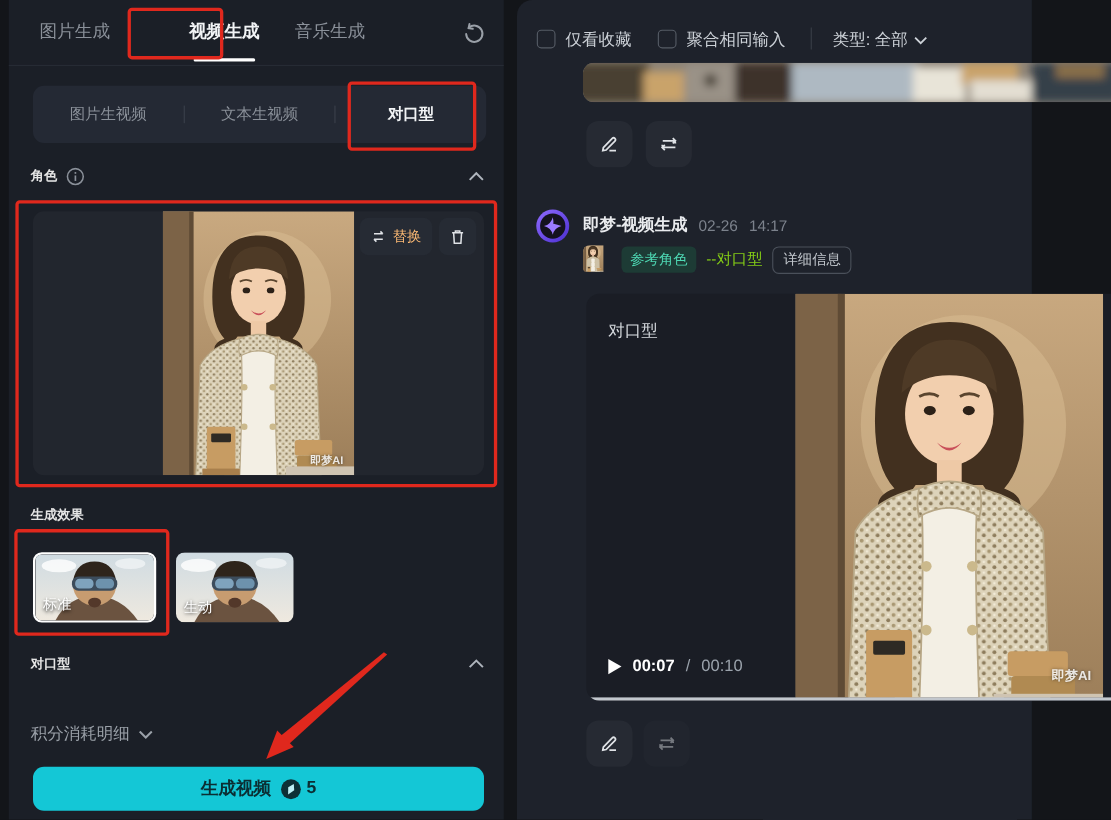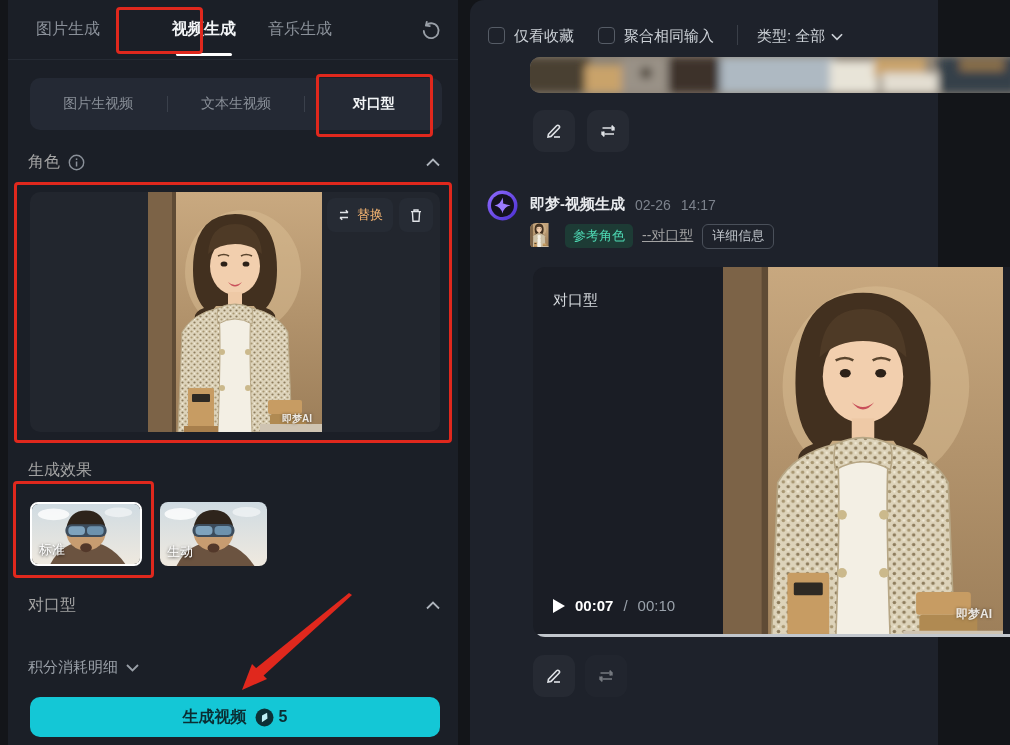--- a/index.html
+++ b/index.html
@@ -19,21 +19,21 @@
   .reset-btn { position:absolute; right:14px; top:18px; width:26px; height:26px;
                display:flex; align-items:center; justify-content:center; cursor:pointer; }
 
   .subtabs { position:absolute; left:22px; top:78px; width:412px; height:52px;
              background:#242934; border-radius:10px; display:flex; align-items:center; }
   .subtab { flex:1; text-align:center; font-size:14px; color:#8a9099; cursor:pointer; }
   .subtab.active { color:#f2f4f6; font-weight:bold; }
   .subdiv { width:1px; height:16px; background:#3a404b; }
 
   .sec-row { position:absolute; left:20px; right:18px; display:flex; align-items:center; }
-  .sec-title { font-size:16px; font-weight:normal; color:#a3a3a3; }
+  .sec-title { font-size:12px; font-weight:bold; color:#e5e5e5; }
   .sec-chevron { margin-left:auto; }
 
   .char-card { position:absolute; left:22px; top:192px; width:410px; height:240px;
                background:#22262e; border-radius:10px; overflow:hidden; }
   .char-img { position:absolute; left:118px; top:0; width:174px; height:240px; }
   .card-btn { position:absolute; top:6px; height:34px; background:#262b34; border-radius:8px;
               display:flex; align-items:center; justify-content:center; gap:6px;
               color:#fdba74; font-size:13px; cursor:pointer; }
   .btn-replace { right:47px; width:66px; }
   .btn-trash { right:7px; width:34px; }
@@ -70,21 +70,21 @@
 
   .avatar { position:absolute; left:17px; top:190px; width:31px; height:31px; border-radius:50%; }
   .rec-title { position:absolute; left:60px; top:195px; display:flex; align-items:center; gap:10px; }
   .rec-name { font-size:15px; font-weight:bold; color:#e9ebee; }
   .rec-time { font-size:14px; color:#7c828c; }
 
   .tag-row { position:absolute; left:60px; top:223px; height:26px; display:flex; align-items:center; gap:9px; }
   .mini-thumb { width:26px; height:26px; border-radius:6px; overflow:hidden; }
   .ref-tag { height:24px; padding:0 8px; background:#1d3b35; border-radius:5px;
              display:flex; align-items:center; font-size:13px; color:#4ed9b4; }
-  .mode-txt { font-size:14px; color:#a3a3a3;text-decoration:underline; }
+  .mode-txt { font-size:14px; color:#84cc16; }
   .detail-btn { height:25px; padding:0 9px; border:1px solid #4a505a; border-radius:6px;
                 display:flex; align-items:center; font-size:13px; color:#c2c7cd; cursor:pointer; }
 
   .video-card { position:absolute; left:63px; top:267px; width:477px; height:370px;
                 background:#1a1d25; border-radius:12px 0 0 12px; overflow:hidden; }
   .vc-label { position:absolute; left:20px; top:24px; font-size:15px; color:#d6dade; }
   .vc-video { position:absolute; left:190px; top:0; width:280px; height:367px; }
   .vc-bar { position:absolute; left:0; right:0; bottom:0; height:3px; background:#c2c7cd; cursor:pointer; }
   .vc-controls { position:absolute; left:20px; top:330px; display:flex; align-items:center; gap:10px; }
   .play-tri { width:0; height:0; border-left:12px solid #ffffff; border-top:7px solid transparent;

